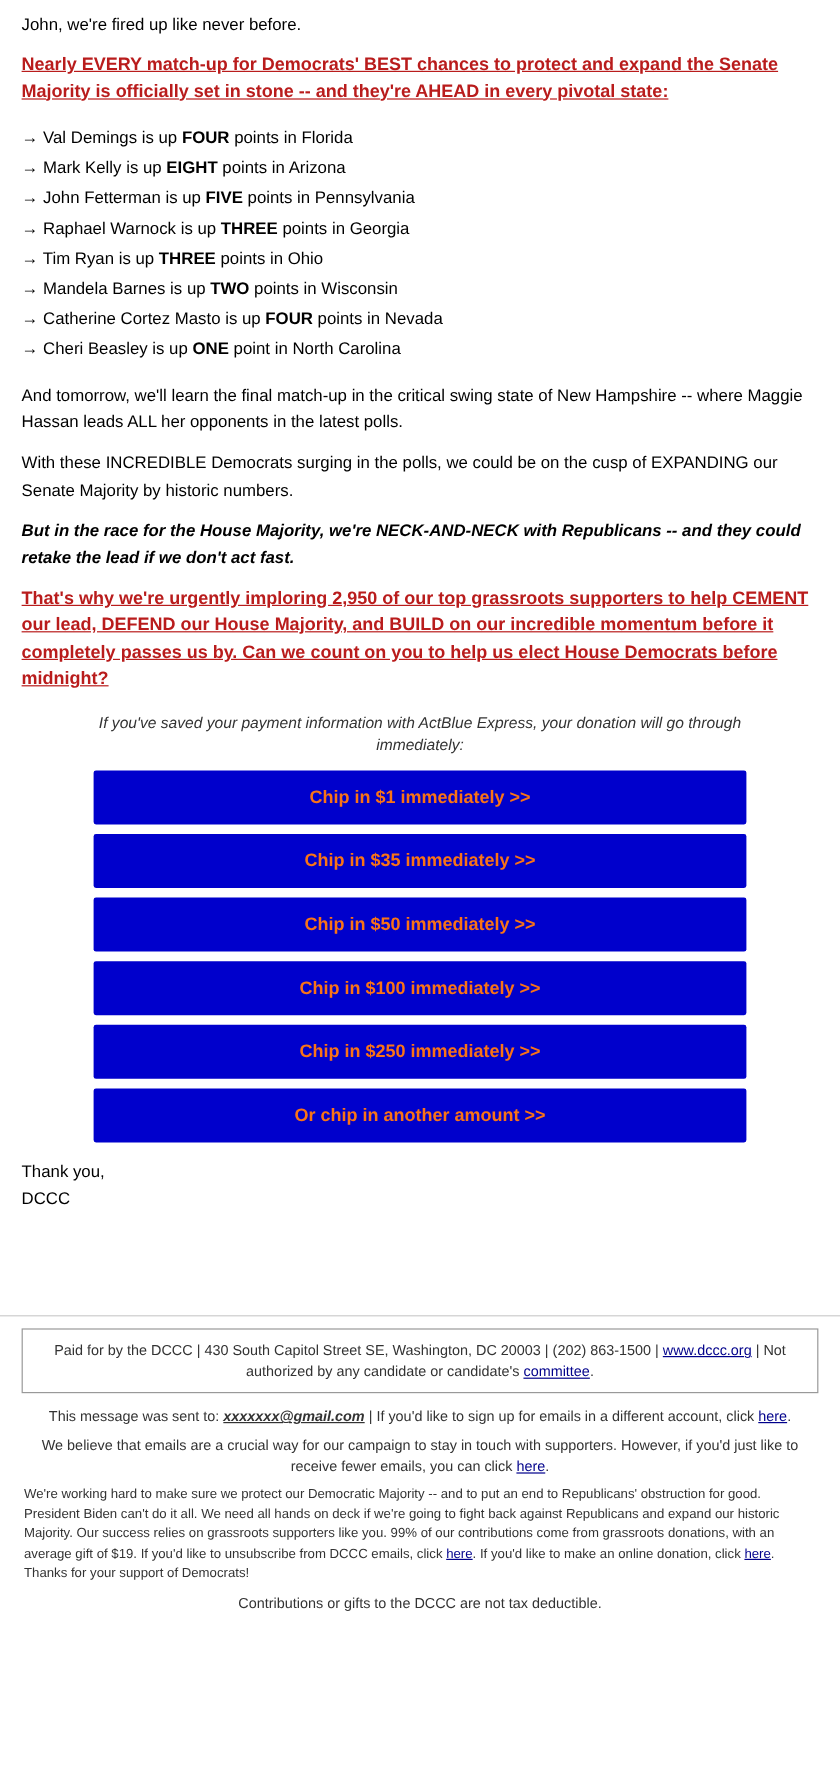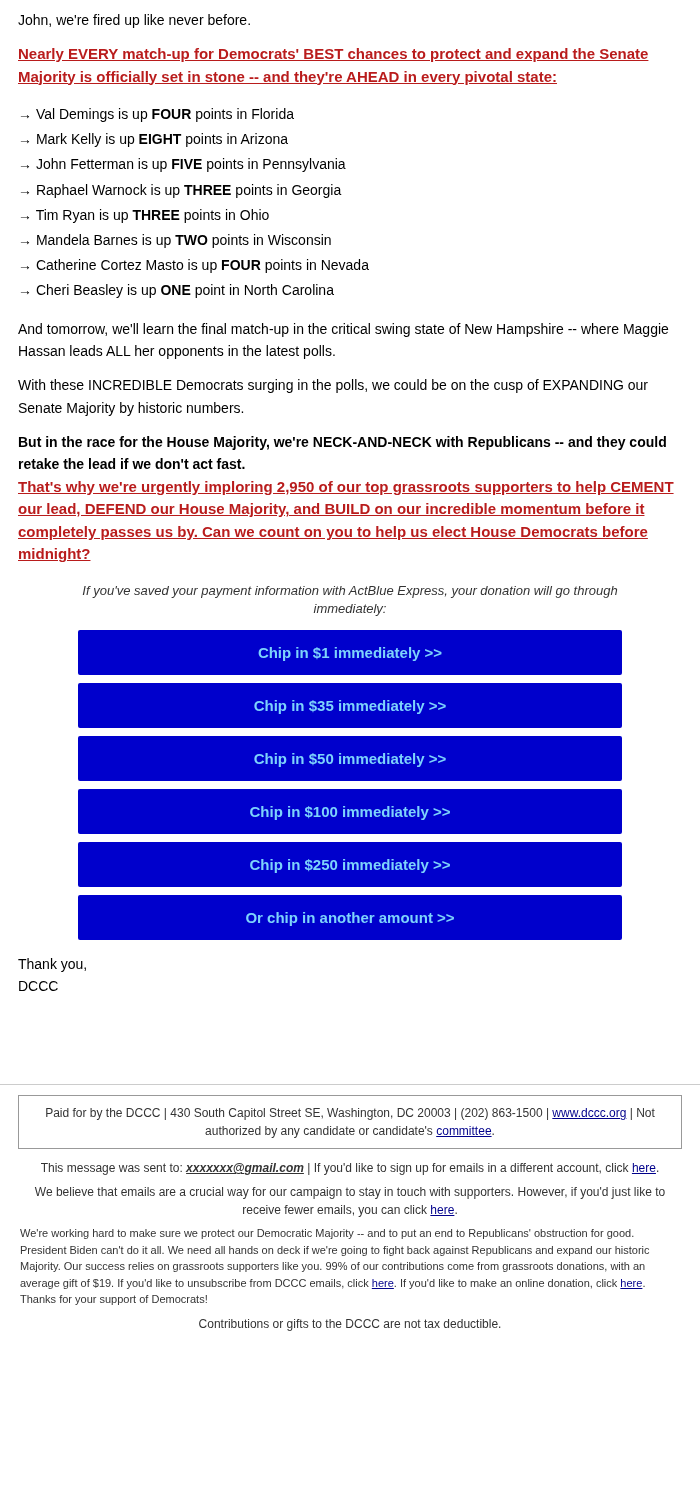--- a/index.html
+++ b/index.html
@@ -36,22 +36,24 @@
     .bullet-list li::before {
       content: "→ ";
     }
     .body-para {
       margin-bottom: 12px;
       font-size: 14px;
       line-height: 1.6;
     }
     .bold-para {
       font-weight: bold;
+      margin-bottom: 12px;
       font-size: 14px;
       line-height: 1.6;
+      font-style: italic;
     }
     .cta-link {
       color: #b91c1c;
       font-weight: bold;
       text-decoration: underline;
       font-size: 15px;
       line-height: 1.5;
       display: block;
       margin-bottom: 16px;
     }
@@ -64,21 +66,21 @@
       font-style: italic;
       font-size: 13px;
       color: #333;
       margin-bottom: 12px;
       line-height: 1.4;
     }
     .donate-btn {
       display: block;
       width: 100%;
       background-color: #0000CC;
-      color: #7dd3fc;
+      color: #f97316;
       font-weight: bold;
       font-size: 15px;
       padding: 14px 10px;
       margin-bottom: 8px;
       border: none;
       cursor: pointer;
       text-align: center;
       border-radius: 2px;
     }
     .closing-text {

